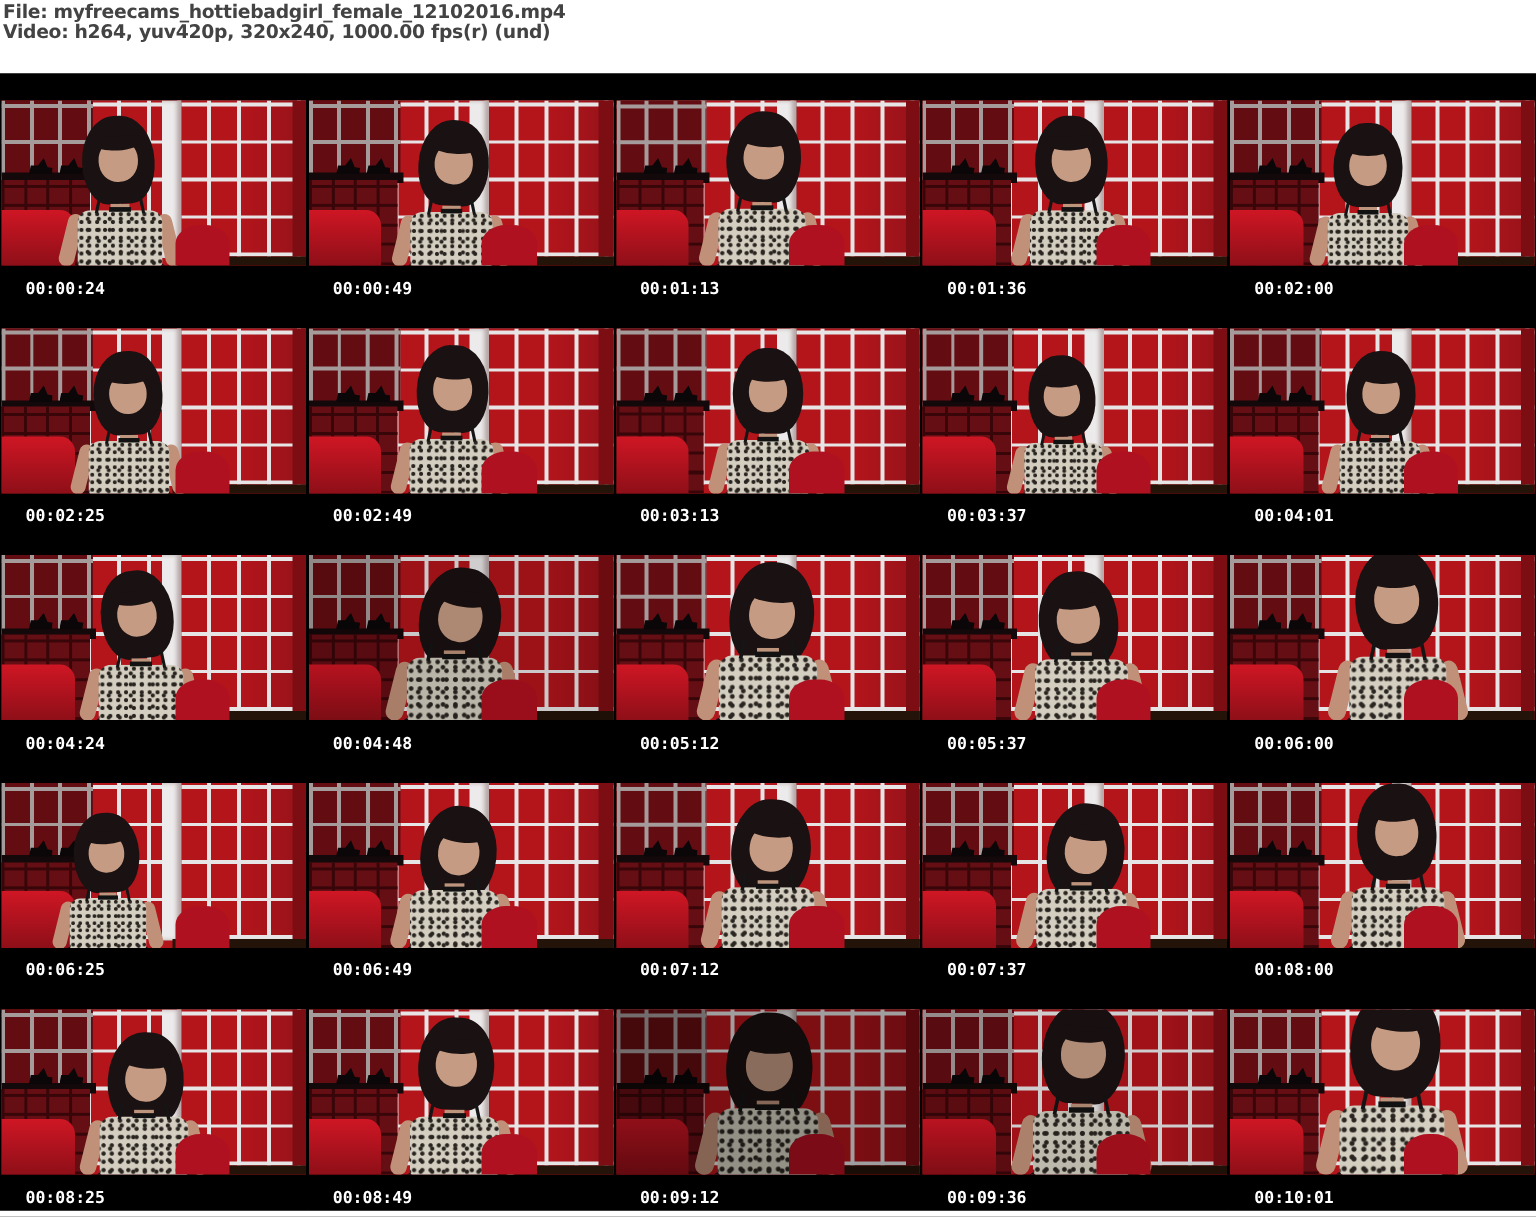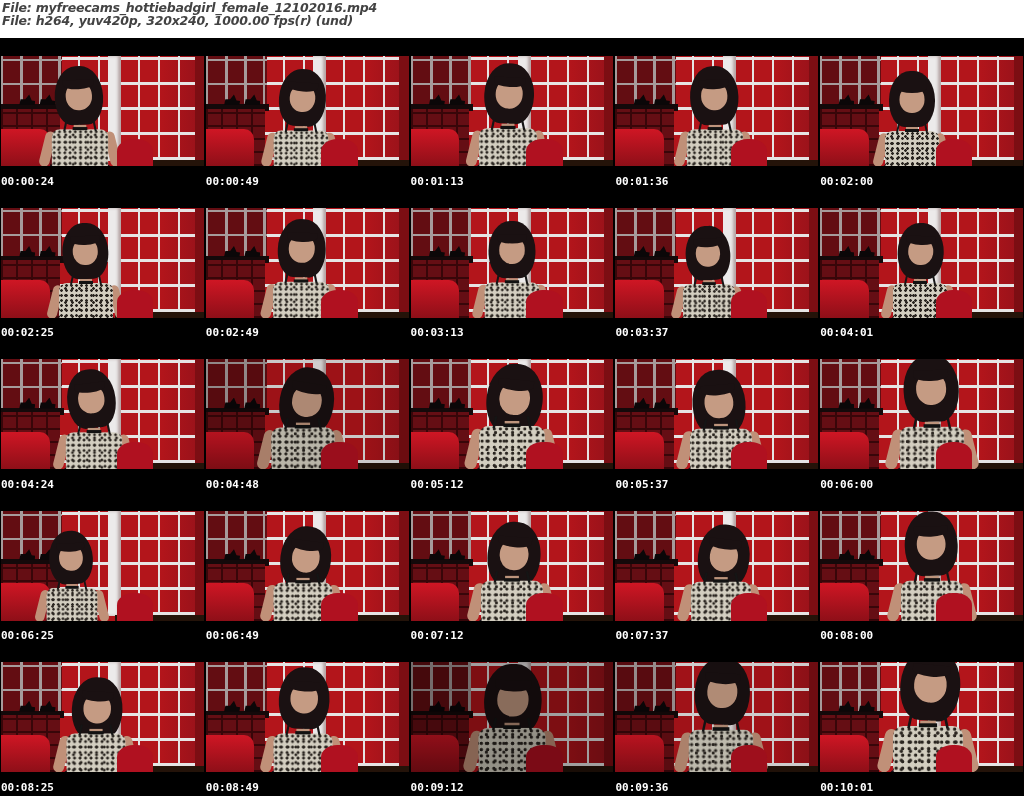--- a/index.html
+++ b/index.html
@@ -1,25 +1,24 @@
 <!DOCTYPE html>
 <html style="--header-text: #434343; --panel-red: #b3151b; --mullion-white: #e6e4e4; --dark-wall: #650e14; --couch-red: #cf1624; --floor-brown: #241309; --hair: #1a1112; --skin: #c59b83; --top-base: #d3cec0; --timestamp-text: #ffffff;"><head>
 <meta charset="utf-8">
 <style>
   * { margin:0; padding:0; box-sizing:border-box; }
   html,body { width:1024px; height:811px; overflow:hidden; background:#fff; }
   body { font-family:"DejaVu Sans","Liberation Sans",sans-serif; }
 
   
   .header {
-    height:38px; background:#ffffff; padding:1px 0 0 2px;
+    height:49px; background:#ffffff; padding:1px 0 0 2px;
     color:var(--header-text,#434343); font-weight:bold;
     font-size:12.5px; line-height:13px; letter-spacing:-0.2px;
     white-space:nowrap;
-    font-style:italic;
   }
 
   
   .grid {
     width:1024px; height:758px; background:#000;
     display:flex; flex-wrap:wrap; align-content:flex-start;
   }
   .thumb {
     position:relative; width:20%; height:151.6px;
     background:#000; overflow:hidden;
@@ -129,32 +128,32 @@
   .torso::before { left:12px; transform:rotate(12deg); }
   .torso::after  { right:12px; transform:rotate(-12deg); }
   .skirt {
     position:absolute; top:94px; left:50%; transform:translateX(-50%);
     width:58px; height:8px; background:#17121a; border-radius:3px;
   }
 
   .dim { position:absolute; inset:0; background:rgba(0,0,0,var(--dim,0)); z-index:4; }
 
   .timestamp {
-    position:absolute; left:1px; bottom:2px; z-index:10;
+    position:absolute; left:17px; bottom:2px; z-index:10;
     color:var(--timestamp-text,#ffffff);
     font:bold 11px "DejaVu Sans Mono","Liberation Mono",monospace;
     text-shadow:1px 1px 0 #000, -1px -1px 0 #000, 1px -1px 0 #000, -1px 1px 0 #000;
   }
 </style>
 </head>
 <body>
 
 <div class="header">
   <div>File: myfreecams_hottiebadgirl_female_12102016.mp4</div>
-  <div>File: h264, yuv420p, 320x240, 1000.00 fps(r) (und)</div>
+  <div>Video: h264, yuv420p, 320x240, 1000.00 fps(r) (und)</div>
 </div>
 
 <div class="grid">
     <div class="thumb" style="--dx: -22px; --s: 1.05; --tilt: -3deg; --lean-y: 0px; --dim: 0;">
     <div class="frame">
       <div class="wall-main"></div>
       <div class="wall-left"></div>
       <div class="white-strip"></div>
       <div class="wall-far-right"></div>
       <div class="shelf"></div>

